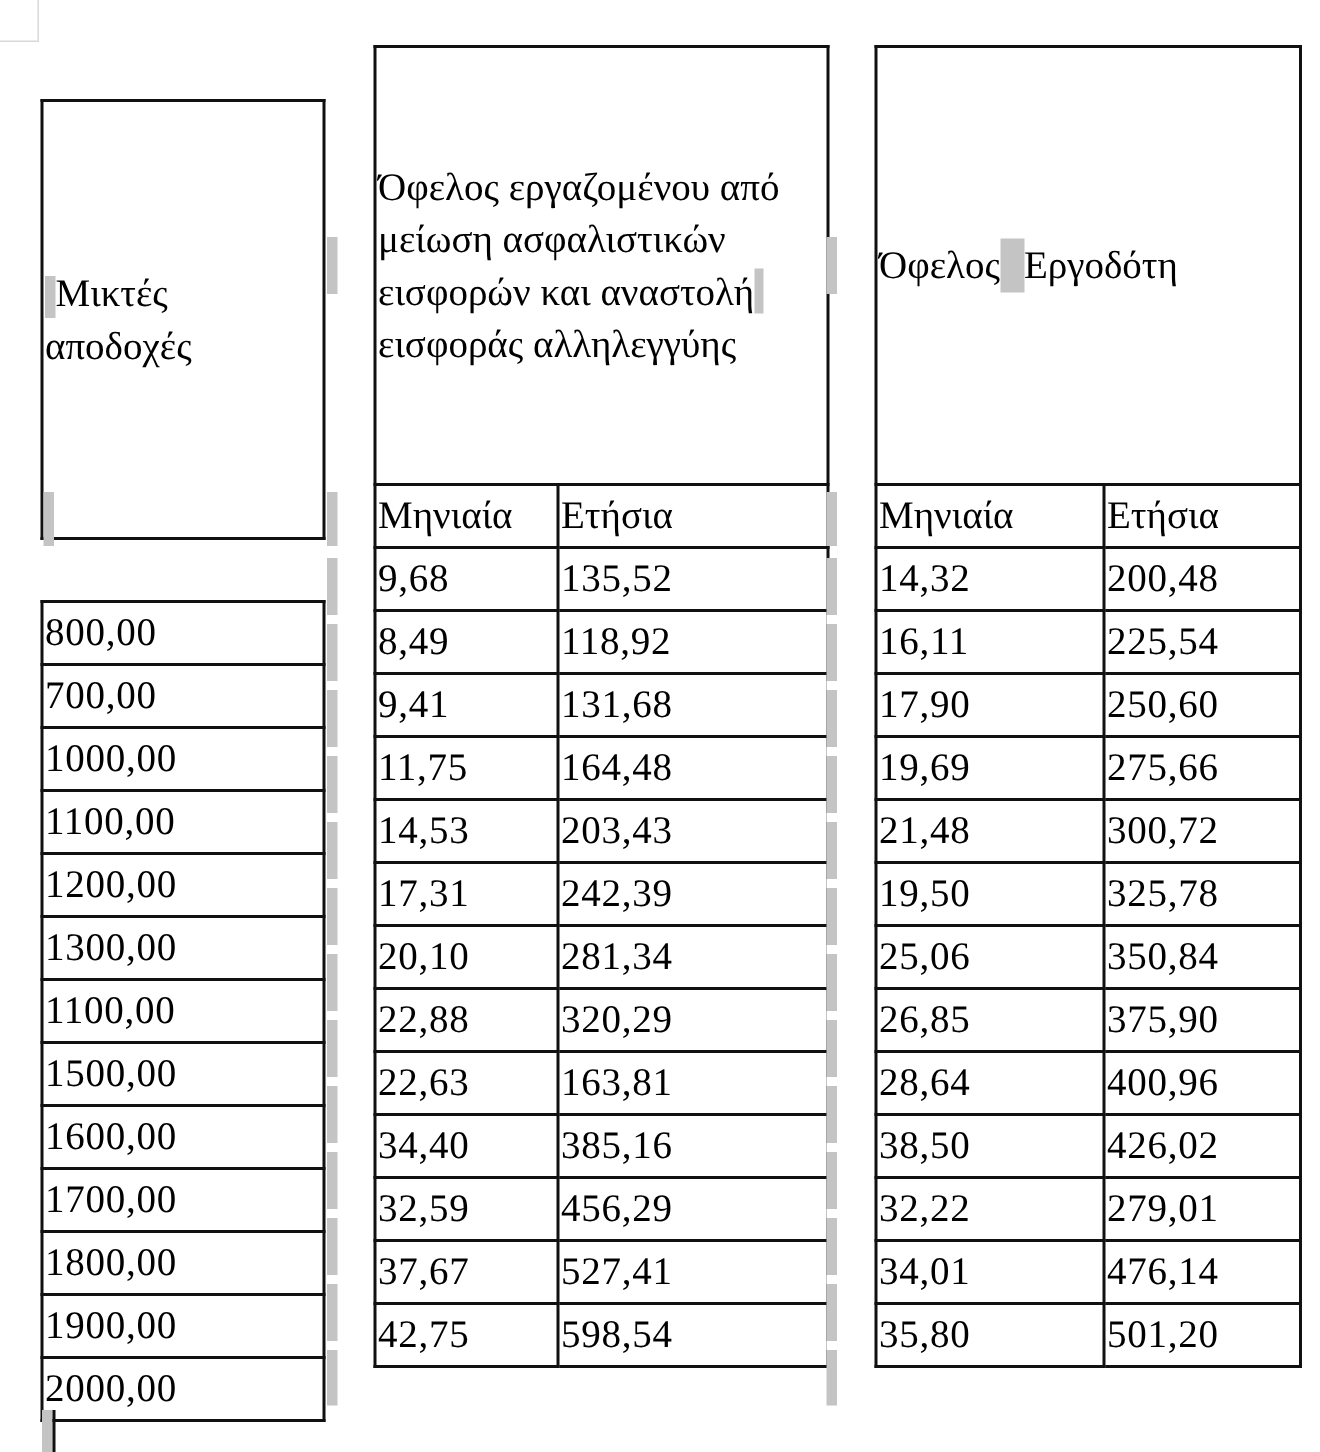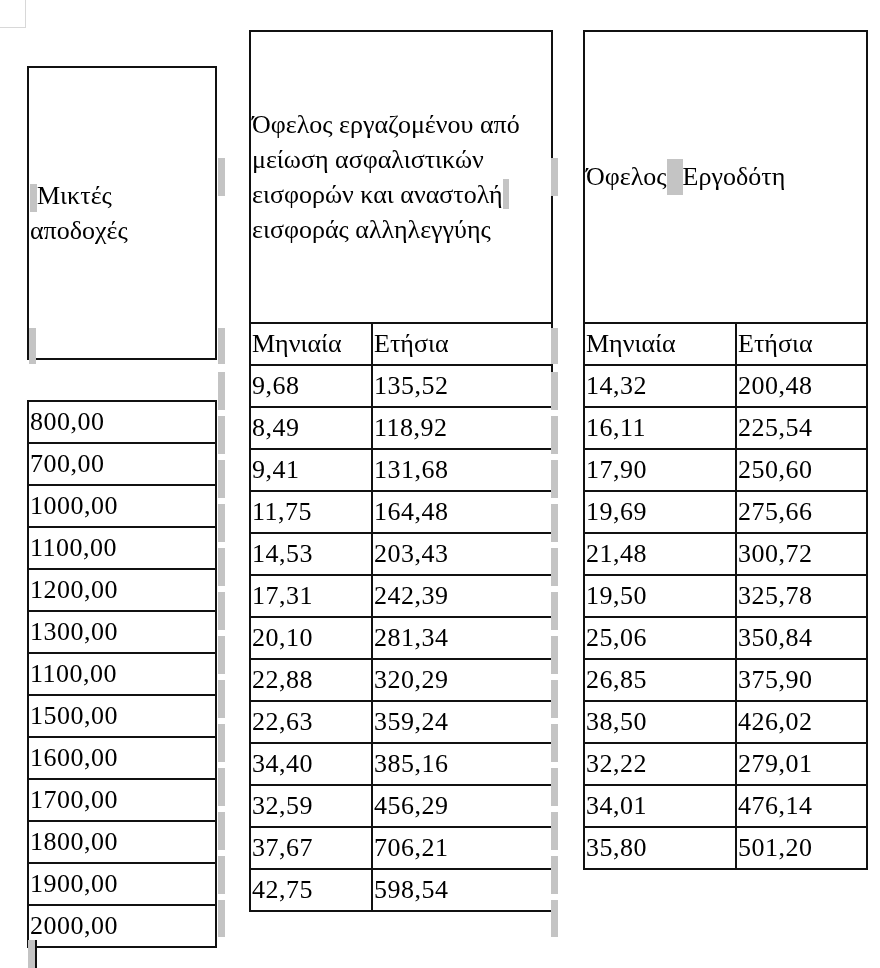--- a/index.html
+++ b/index.html
@@ -184,33 +184,33 @@
   <tr>
         <td class="data">20,10</td>
         <td class="data">281,34</td>
       </tr>
   <tr>
         <td class="data">22,88</td>
         <td class="data">320,29</td>
       </tr>
   <tr>
         <td class="data">22,63</td>
-        <td class="data">359,24</td>
+        <td class="data">163,81</td>
       </tr>
   <tr>
         <td class="data">34,40</td>
         <td class="data">385,16</td>
       </tr>
   <tr>
         <td class="data">32,59</td>
         <td class="data">456,29</td>
       </tr>
   <tr>
         <td class="data">37,67</td>
-        <td class="data">706,21</td>
+        <td class="data">527,41</td>
       </tr>
   <tr>
         <td class="data">42,75</td>
         <td class="data">598,54</td>
       </tr>
 </tbody>
   </table>
 
 <table class="tbl" id="t3">
   <colgroup>
@@ -249,20 +249,24 @@
         <td class="data">19,50</td>
         <td class="data">325,78</td>
       </tr>
   <tr>
         <td class="data">25,06</td>
         <td class="data">350,84</td>
       </tr>
   <tr>
         <td class="data">26,85</td>
         <td class="data">375,90</td>
+      </tr>
+  <tr>
+        <td class="data">28,64</td>
+        <td class="data">400,96</td>
       </tr>
   <tr>
         <td class="data">38,50</td>
         <td class="data">426,02</td>
       </tr>
   <tr>
         <td class="data">32,22</td>
         <td class="data">279,01</td>
       </tr>
   <tr>

